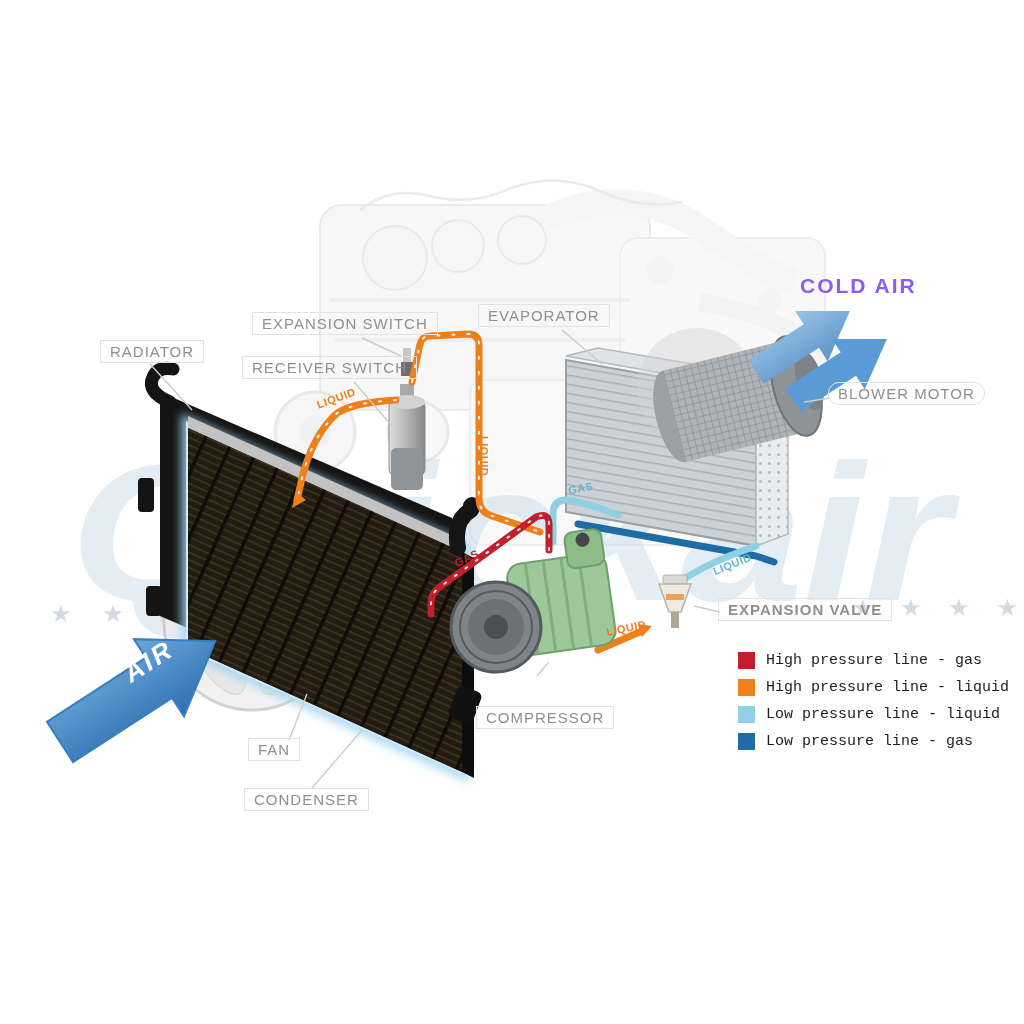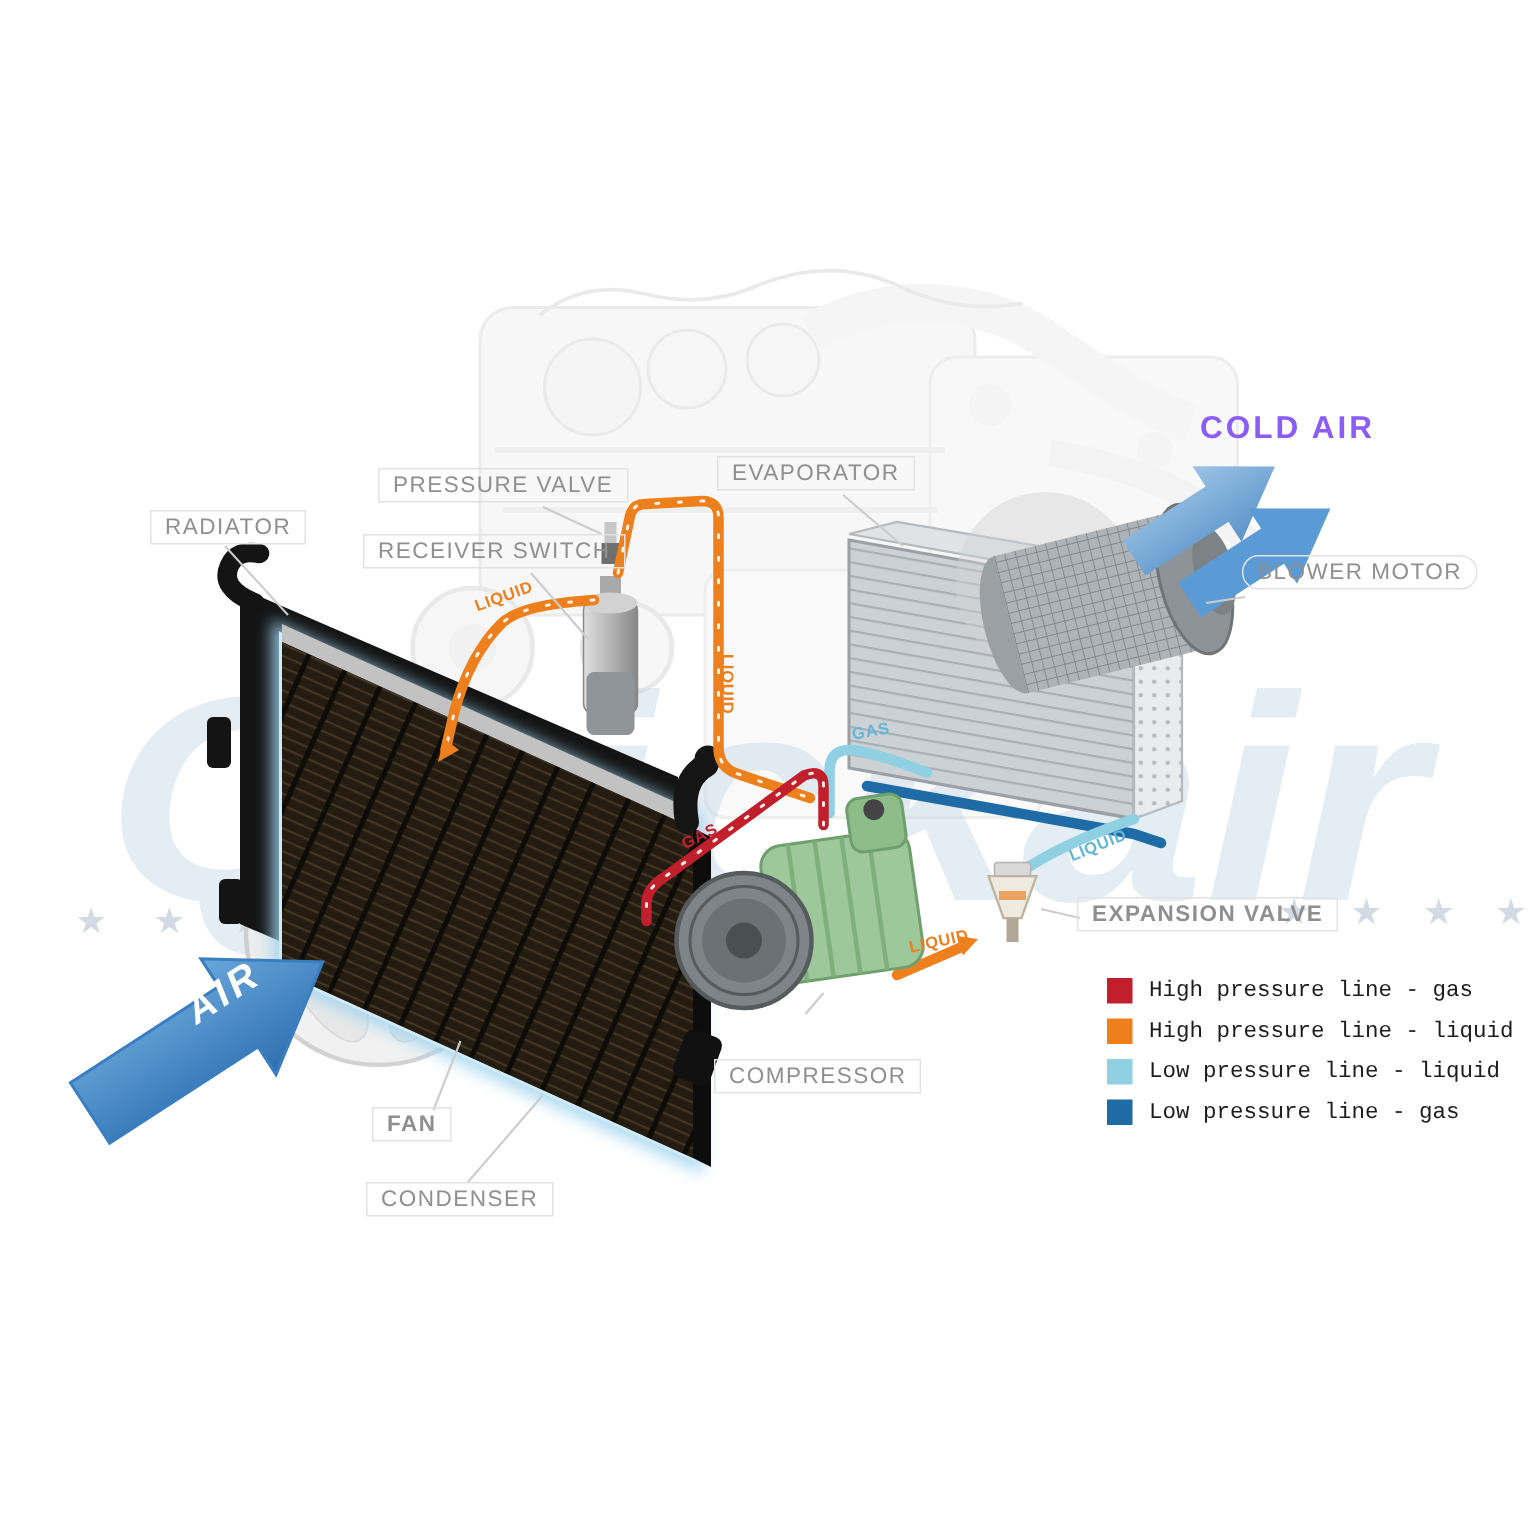--- a/index.html
+++ b/index.html
@@ -199,27 +199,27 @@
     <line x1="562" y1="330" x2="602" y2="364"></line>
     <line x1="830" y1="398" x2="804" y2="402"></line>
     <line x1="720" y1="612" x2="694" y2="606"></line>
     <line x1="537" y1="676" x2="549" y2="662"></line>
     <line x1="289" y1="740" x2="307" y2="694"></line>
     <line x1="312" y1="788" x2="362" y2="730"></line>
   </g>
 </svg>
 
 <div class="comp-label" style="left:100px;top:340px;">RADIATOR</div>
-<div class="comp-label" style="left:252px;top:312px;">PRESSURE VALVE</div>
+<div class="comp-label" style="left:252px;top:312px;">EXPANSION SWITCH</div>
 <div class="comp-label" style="left:242px;top:356px;">RECEIVER SWITCH</div>
 <div class="comp-label" style="left:478px;top:304px;">EVAPORATOR</div>
-<div class="comp-label" style="left:828px;top:370px;border-radius:11px;">BLOWER MOTOR</div>
+<div class="comp-label" style="left:828px;top:382px;border-radius:11px;">BLOWER MOTOR</div>
 <div class="comp-label" style="left:718px;top:598px;font-weight:bold;">EXPANSION VALVE</div>
 <div class="comp-label" style="left:476px;top:674px;margin-top:32px;">COMPRESSOR</div>
-<div class="comp-label" style="left:248px;top:738px;font-weight:bold;">FAN</div>
+<div class="comp-label" style="left:248px;top:738px;">FAN</div>
 <div class="comp-label" style="left:244px;top:788px;">CONDENSER</div>
 
 <div class="flow-label-cold" style="left:800px;top:274px;">COLD AIR</div>
 <div class="flow-label-air" style="left:122px;top:646px;">AIR</div>
 
 <div class="pipe-label pl-orange rot-n20" style="left:316px;top:392px;">LIQUID</div>
 <div class="pipe-label pl-orange rot-90" style="left:490px;top:436px;">LIQUID</div>
 <div class="pipe-label pl-lblue rot-n10" style="left:568px;top:482px;">GAS</div>
 <div class="pipe-label pl-red rot-n26" style="left:454px;top:552px;">GAS</div>
 <div class="pipe-label pl-lblue rot-n22" style="left:712px;top:558px;">LIQUID</div>

